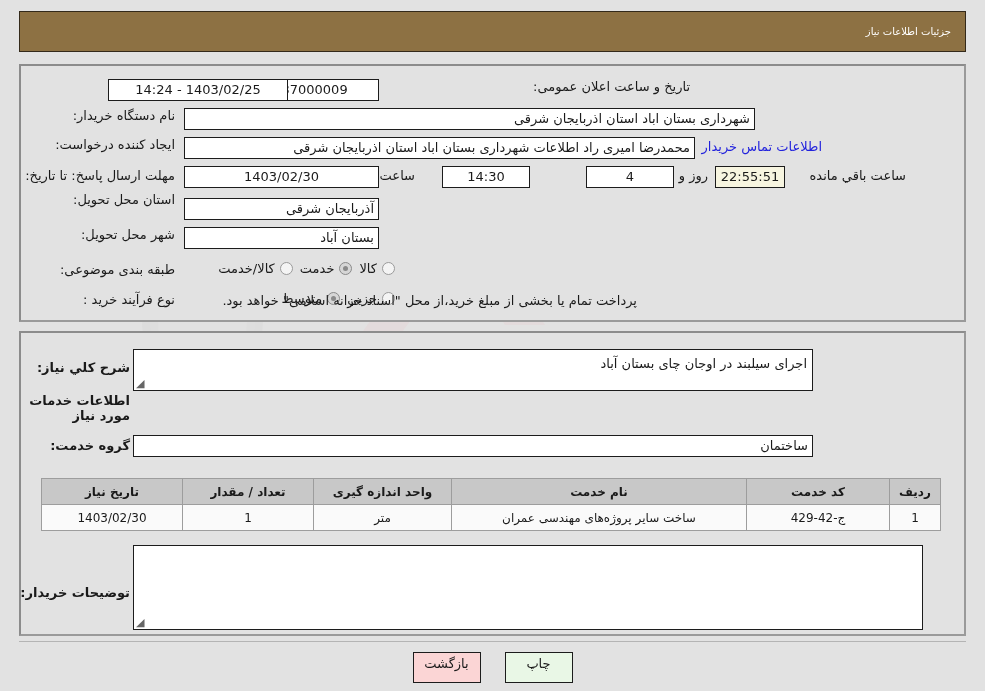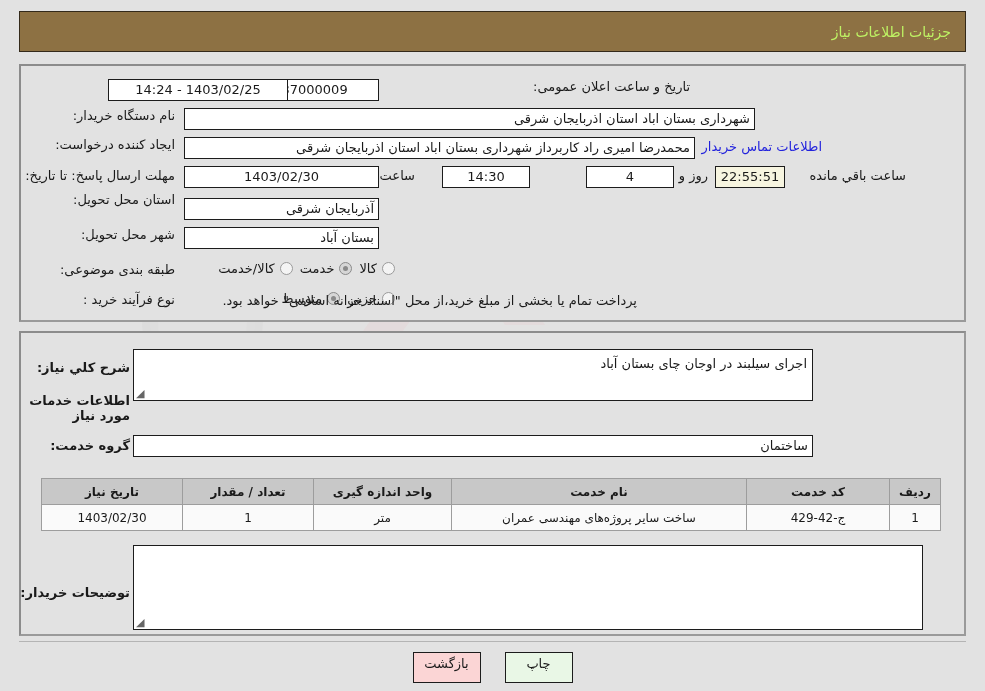--- a/index.html
+++ b/index.html
@@ -35,22 +35,22 @@
     background: #8d7143;
     border: 1px solid #33291a;
     box-sizing: border-box;
     display: flex;
     align-items: center;
     justify-content: flex-start;
     padding: 0 14px;
     z-index: 2;
   }
   .header-title {
-    color: #bef264;
-    font-size: 14px;
+    color: #ffffff;
+    font-size: 10px;
     letter-spacing: .2px;
   }
 
   
   .panel {
     position: absolute;
     box-sizing: border-box;
     border: 2px solid #9a9a9a;
     border-top-color: #8c8c8c;
     border-left-color: #8c8c8c;
@@ -231,21 +231,21 @@
 <div class="txtbox" style="position:absolute; right:697px; left:108px; top:79px; width:180px; z-index:2;">1403/02/25 - 14:24</div>
 
 <div class="frow" style="right:810px; top:108px; z-index:2;">
   <span class="lbl">نام دستگاه خریدار:</span>
 </div>
 <div class="txtbox right" style="position:absolute; right:230px; top:108px; width:571px; z-index:2;">شهرداری بستان اباد استان اذربایجان شرقی</div>
 
 <div class="frow" style="right:810px; top:137px; z-index:2;">
   <span class="lbl">ایجاد کننده درخواست:</span>
 </div>
-<div class="txtbox right" style="position:absolute; right:290px; top:137px; width:511px; z-index:2;">محمدرضا امیری راد کاربرداز شهرداری بستان اباد استان اذربایجان شرقی</div>
+<div class="txtbox right" style="position:absolute; right:290px; top:137px; width:511px; z-index:2;">محمدرضا امیری راد اطلاعات شهرداری بستان اباد استان اذربایجان شرقی</div>
 <span class="linklike" style="position:absolute; right:163px; top:139px; z-index:2;">اطلاعات تماس خریدار</span>
 
 <div class="frow" style="right:810px; top:166px; width:150px; z-index:2; display:block; text-align:right; line-height:17px;">
   <span class="lbl" style="display:inline-block; width:150px; white-space:normal;">مهلت ارسال پاسخ: تا تاریخ:</span>
 </div>
 <div class="txtbox" style="position:absolute; right:606px; top:166px; width:195px; z-index:2;">1403/02/30</div>
 <span class="lbl" style="position:absolute; right:570px; top:168px; z-index:2;">ساعت</span>
 <div class="txtbox" style="position:absolute; right:455px; top:166px; width:88px; z-index:2;">14:30</div>
 <div class="txtbox" style="position:absolute; right:311px; top:166px; width:88px; z-index:2;">4</div>
 <span class="lbl" style="position:absolute; right:277px; top:168px; z-index:2;">روز و</span>
@@ -281,21 +281,21 @@
   <span class="radio"></span>
   <span class="radio-lbl">جزیي</span>
   <span class="radio checked"></span>
   <span class="radio-lbl">متوسط</span>
 </div>
 <span class="lbl" style="position:absolute; right:348px; top:293px; z-index:2;">پرداخت تمام یا بخشی از مبلغ خرید،از محل "اسناد خزانه اسلامی" خواهد بود.</span>
 
 <div class="panel" id="panel-bottom"></div>
 
 <span class="lbl lbl-bold" style="position:absolute; right:855px; top:360px; z-index:2;">شرح کلي نیاز:</span>
-<div class="textarea" style="position:absolute; right:172px; top:349px; width:680px; height:52px; z-index:2;">
+<div class="textarea" style="position:absolute; right:172px; top:349px; width:680px; height:42px; z-index:2;">
   <span>اجرای سیلبند در اوجان چای بستان آباد</span>
   <span class="grip">◣</span>
 </div>
 
 <span class="lbl lbl-bold" style="position:absolute; right:855px; top:393px; z-index:2;">اطلاعات خدمات مورد نیاز</span>
 
 <span class="lbl lbl-bold" style="position:absolute; right:855px; top:438px; z-index:2;">گروه خدمت:</span>
 <div class="txtbox right" style="position:absolute; right:172px; top:435px; width:680px; z-index:2;">ساختمان</div>
 
 <table class="tbl" style="right:44px; top:478px; width:900px;">

